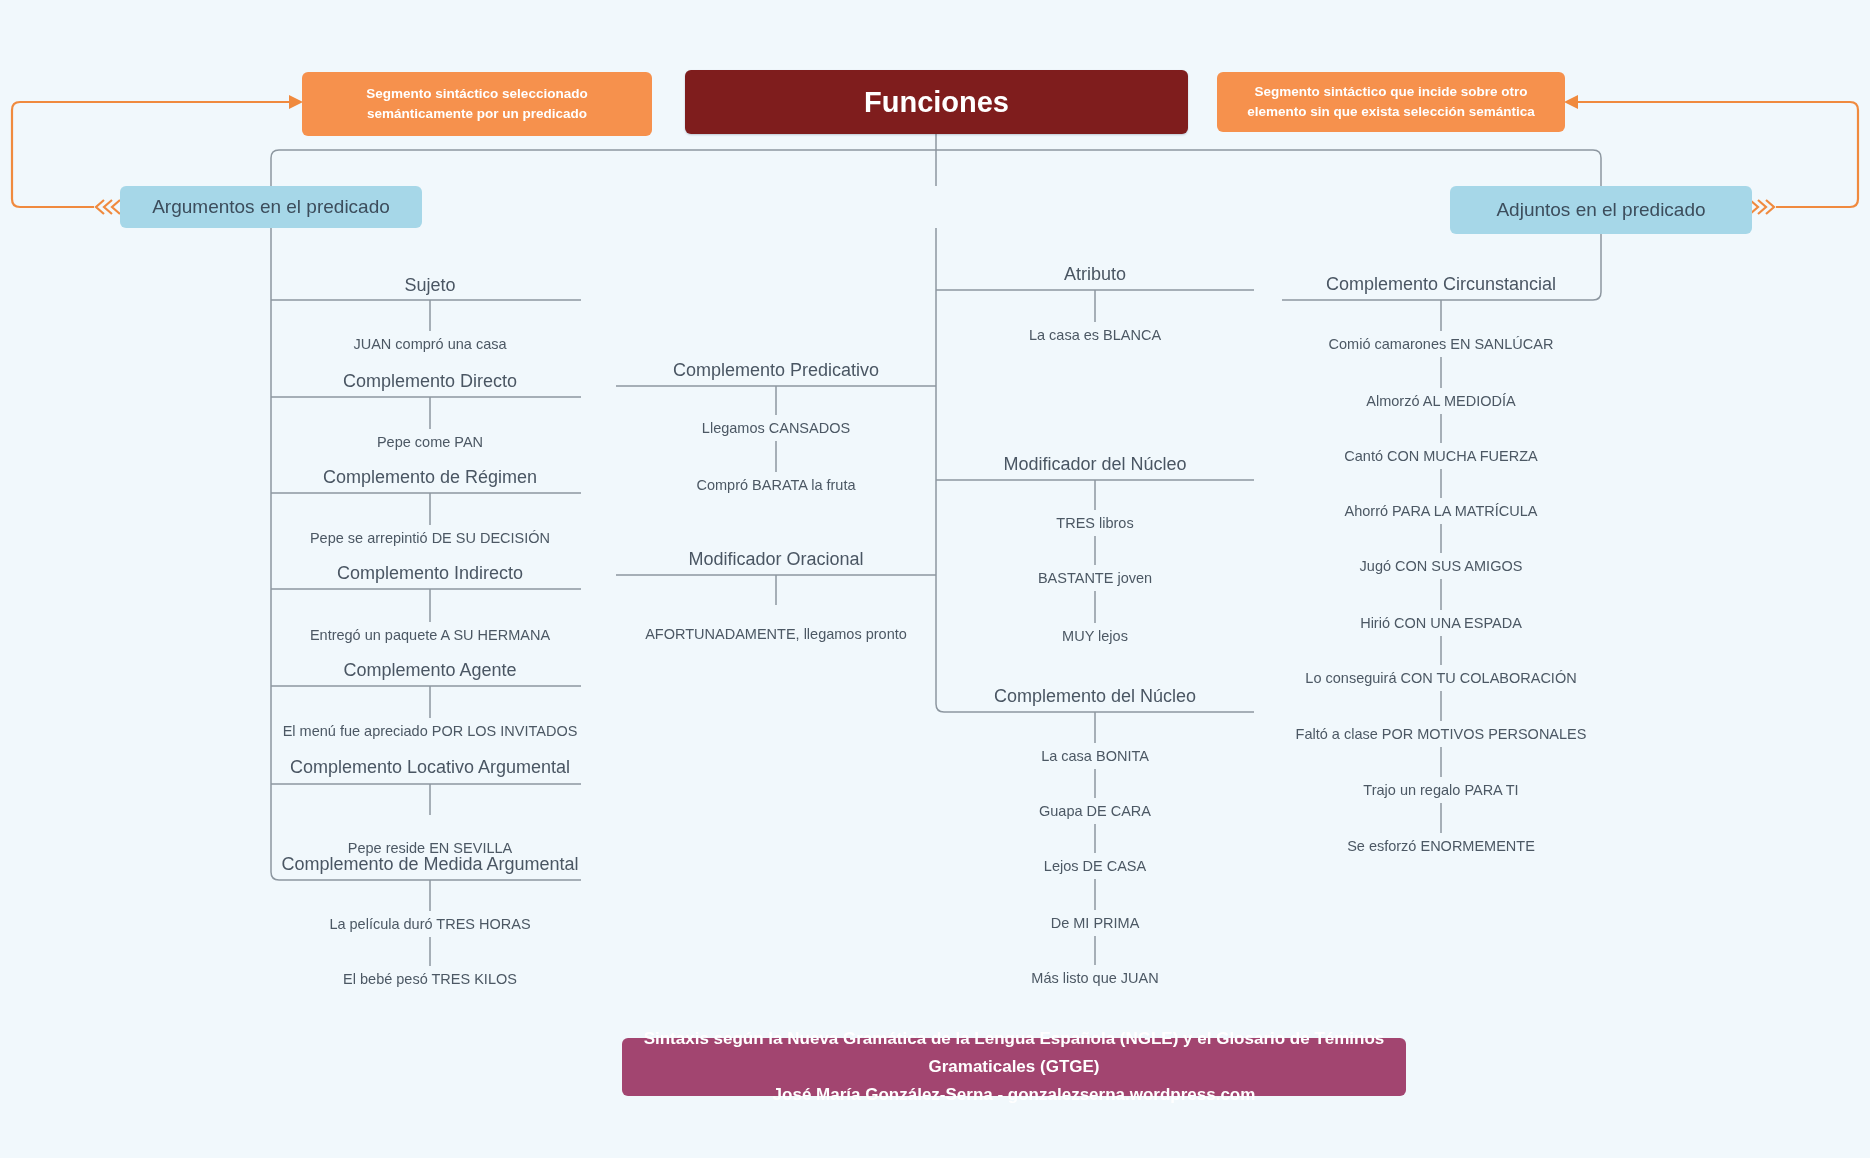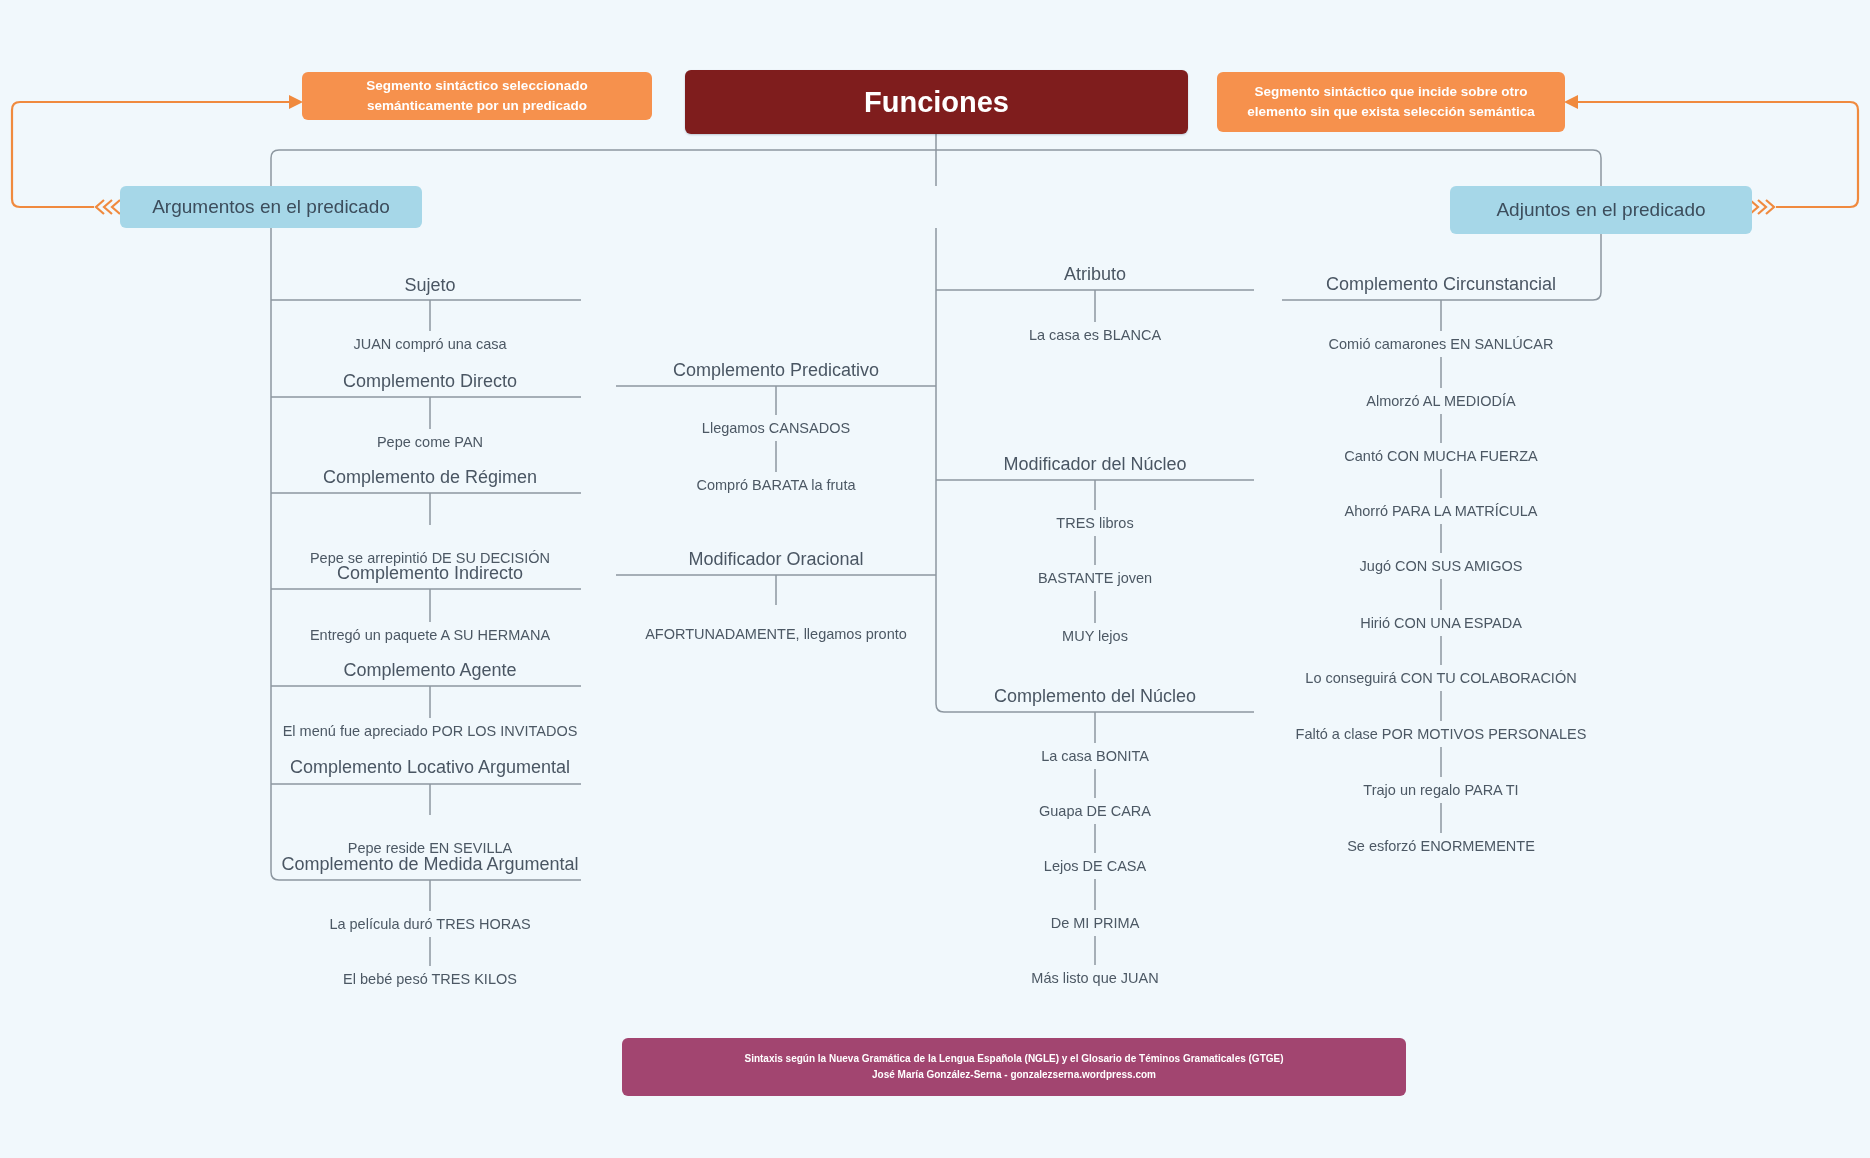--- a/index.html
+++ b/index.html
@@ -37,21 +37,21 @@
   .cat-box {
     background: #a6d7e8; color: #3c4d5c;
     font-size: 19px;
   }
   .note-box {
     background: #f6914d; color: #ffffff;
     font-size: 13.5px; font-weight: bold; line-height: 1.5;
   }
   .footer-box {
     background: #a24570; color: #ffffff;
-    font-size: 10px; font-weight: bold; line-height: 1.65;
+    font-size: 17px; font-weight: bold; line-height: 1.65;
   }
 </style>
 </head>
 <body>
 
 <div class="canvas">
 
   <svg class="wires" width="1870" height="1158" viewBox="0 0 1870 1158">
     <g stroke="#8d97a0" stroke-width="1.5" fill="none">
 
@@ -117,21 +117,21 @@
       <path d="M1577 102 L1850 102 Q1858 102 1858 110 L1858 199 Q1858 207 1850 207 L1776 207"></path>
       <path d="M1766 200 L1774 207 L1766 214 M1758 200 L1766 207 L1758 214 M1750 200 L1758 207 L1750 214"></path>
     </g>
     <polygon points="1564,102 1578,95 1578,109" fill="#f08a3e"></polygon>
   </svg>
 
   <div class="box title-box" style="left:685px; top:70px; width:503px; height:64px;">
     <span>Funciones</span>
   </div>
 
-  <div class="box note-box" style="left:302px; top:72px; width:350px; height:48px;">
+  <div class="box note-box" style="left:302px; top:72px; width:350px; height:64px;">
     <span>Segmento sintáctico seleccionado</span>
     <span>semánticamente por un predicado</span>
   </div>
   <div class="box cat-box" style="left:120px; top:186px; width:302px; height:42px;">
     <span>Argumentos en el predicado</span>
   </div>
 
   <div class="box note-box" style="left:1217px; top:72px; width:348px; height:60px;">
     <span>Segmento sintáctico que incide sobre otro</span>
     <span>elemento sin que exista selección semántica</span>
@@ -140,21 +140,21 @@
     <span>Adjuntos en el predicado</span>
   </div>
 
   <div class="lbl" style="left:430px; top:285px;">Sujeto</div>
   <div class="ex" style="left:430px; top:344px;">JUAN compró una casa</div>
 
   <div class="lbl" style="left:430px; top:381px;">Complemento Directo</div>
   <div class="ex" style="left:430px; top:442px;">Pepe come PAN</div>
 
   <div class="lbl" style="left:430px; top:477px;">Complemento de Régimen</div>
-  <div class="ex" style="left:430px; top:558px;">Pepe se arrepintió DE SU DECISIÓN</div>
+  <div class="ex" style="left:430px; top:538px;">Pepe se arrepintió DE SU DECISIÓN</div>
 
   <div class="lbl" style="left:430px; top:573px;">Complemento Indirecto</div>
   <div class="ex" style="left:430px; top:635px;">Entregó un paquete A SU HERMANA</div>
 
   <div class="lbl" style="left:430px; top:670px;">Complemento Agente</div>
   <div class="ex" style="left:430px; top:731px;">El menú fue apreciado POR LOS INVITADOS</div>
 
   <div class="lbl" style="left:430px; top:767px;">Complemento Locativo Argumental</div>
   <div class="ex" style="left:430px; top:848px;">Pepe reside EN SEVILLA</div>
 

